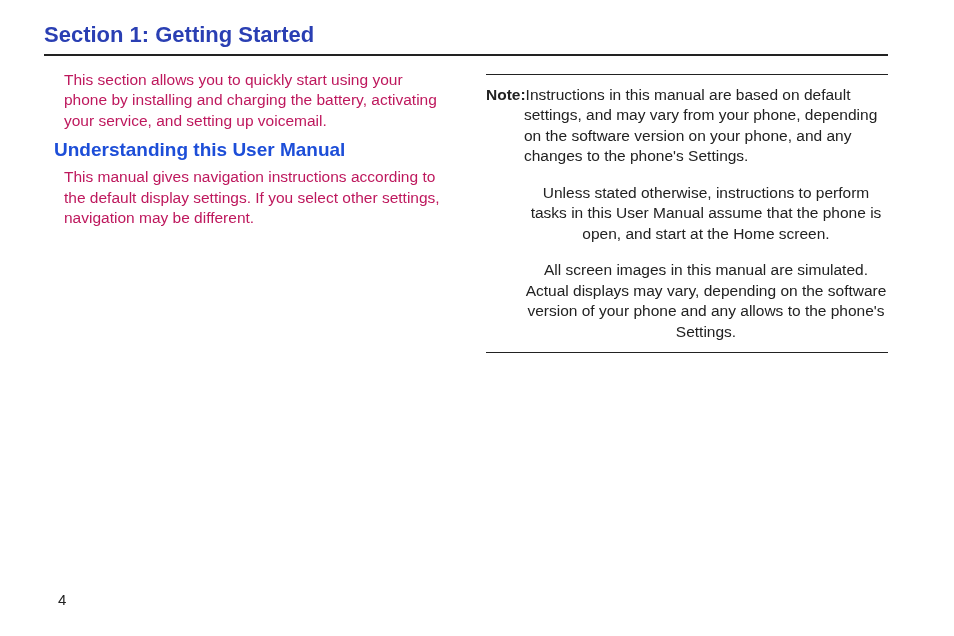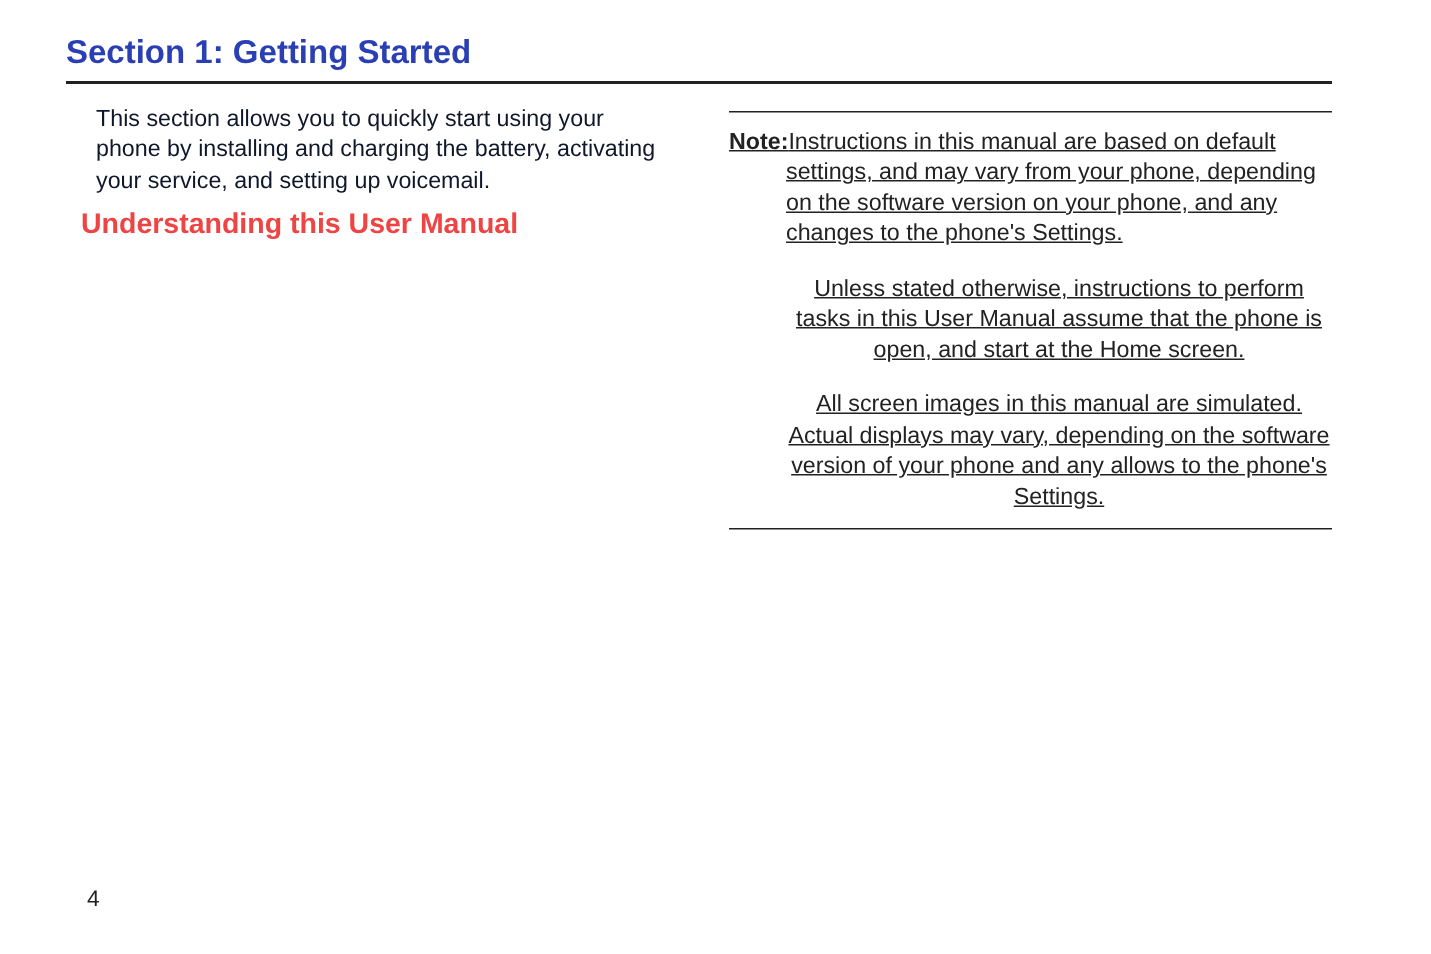--- a/index.html
+++ b/index.html
@@ -33,25 +33,25 @@
     }
     .col {
       flex: 1;
       min-width: 0;
     }
     .body-text {
       font-size: 15.5px;
       line-height: 1.32;
       margin-bottom: 8px;
       font-stretch: condensed;
-      color: #0f172a;
+      color: #be185d;
       padding-left: 20px;
     }
     .sub-title {
-      color: #ef4444;
+      color: #1d4ed8;
       font-size: 19px;
       font-weight: 900;
       margin-top: 2px;
       margin-bottom: 6px;
       font-stretch: condensed;
       padding-left: 10px;
     }
     .note-block {
       border-top: 1px solid #222;
       border-bottom: 1px solid #222;
@@ -59,21 +59,20 @@
       margin-top: 4px;
     }
     .note-para {
       font-size: 15.5px;
       line-height: 1.32;
       font-stretch: condensed;
       color: #222;
       padding-left: 38px;
       text-indent: -38px;
       margin-bottom: 16px;
-      text-decoration: underline;
     }
     .note-para.cont {
       text-indent: 0;
       text-align: center;
     }
     .note-para:last-child {
       margin-bottom: 0;
     }
     .note-label {
       font-weight: 700;
@@ -89,20 +88,21 @@
 </head>
 <body>
 
 <div class="page">
   <h1 class="section-title">Section 1: Getting Started</h1>
   <hr class="rule">
   <div class="columns">
     <div class="col">
       <p class="body-text">This section allows you to quickly start using your phone by installing and charging the battery, activating your service, and setting up voicemail.</p>
       <h2 class="sub-title">Understanding this User Manual</h2>
+      <p class="body-text">This manual gives navigation instructions according to the default display settings. If you select other settings, navigation may be different.</p>
     </div>
     <div class="col">
       <div class="note-block">
         <p class="note-para">
           <span class="note-label">Note:</span><span>Instructions in this manual are based on default settings, and may vary from your phone, depending on the software version on your phone, and any changes to the phone's Settings.</span>
         </p>
         <p class="note-para cont">Unless stated otherwise, instructions to perform tasks in this User Manual assume that the phone is open, and start at the Home screen.</p>
         <p class="note-para cont">All screen images in this manual are simulated. Actual displays may vary, depending on the software version of your phone and any allows to the phone's Settings.</p>
       </div>
     </div>

